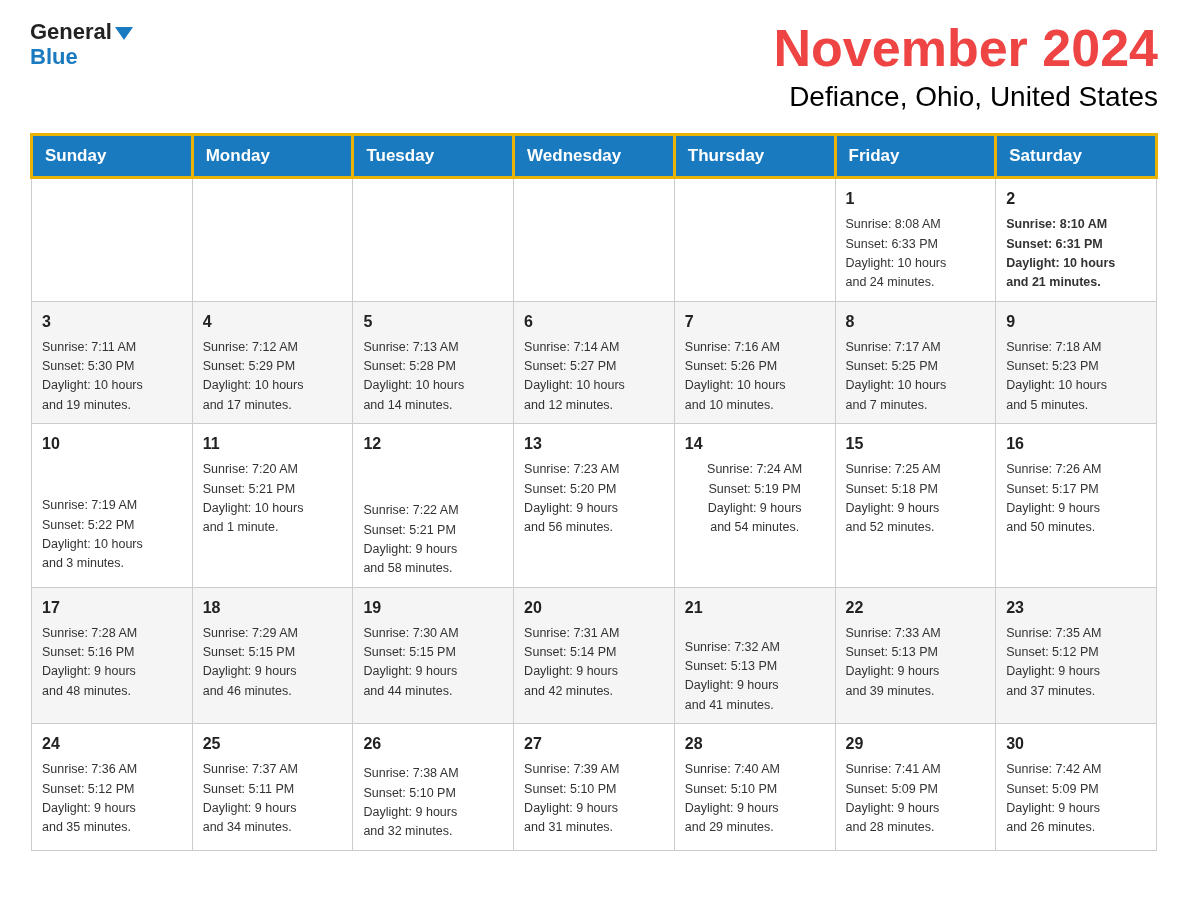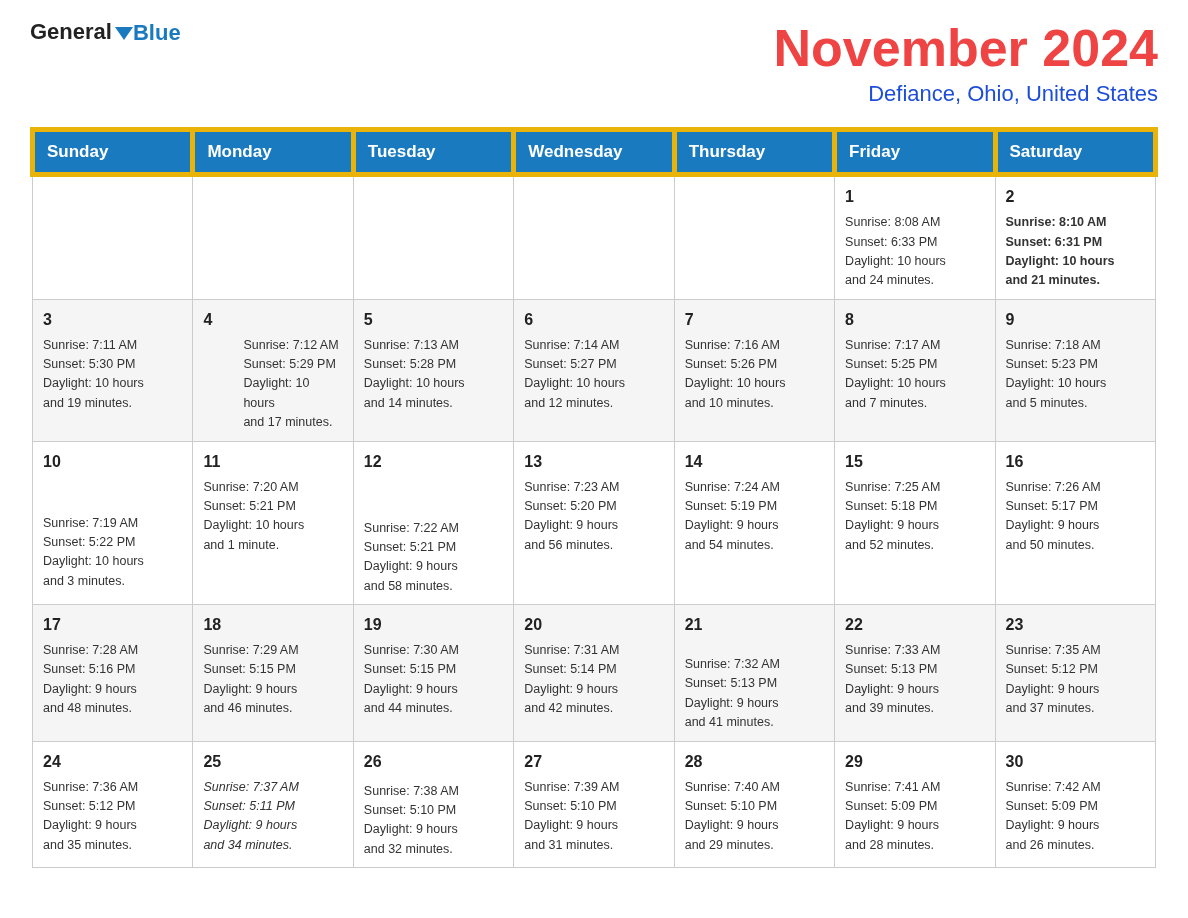--- a/index.html
+++ b/index.html
@@ -12,21 +12,21 @@
       min-height: 918px;
     }
     .header-area {
       display: flex;
       justify-content: space-between;
       align-items: flex-start;
       margin-bottom: 20px;
     }
     .logo-area {
       display: flex;
-      flex-direction: row;
+      flex-direction: column;
       align-items: flex-start;
     }
     .logo-text {
       font-size: 22px;
       font-weight: bold;
       color: #222;
       line-height: 1.1;
     }
     .logo-text span {
       color: #1a7abf;
@@ -40,37 +40,37 @@
     .title-area {
       text-align: right;
     }
     .month-title {
       font-size: 52px;
       font-weight: bold;
       color: #ef4444;
       line-height: 1.1;
     }
     .location-title {
-      font-size: 22px;
-      color: #1d4ed8;
+      font-size: 28px;
+      color: #000000;
       margin-top: 4px;
     }
     .calendar-table {
       width: 100%;
       border-collapse: collapse;
       border: 1px solid #ccc;
     }
     .calendar-table th {
       background-color: #1a7abf;
       color: #ffffff;
       font-size: 17px;
       font-weight: bold;
       padding: 10px 12px;
       text-align: left;
-      border: 5px solid #eab308;
+      border: 3px solid #eab308;
     }
     .calendar-table td {
       vertical-align: top;
       padding: 8px 10px;
       border: 1px solid #ccc;
       width: calc(100% / 7);
       min-height: 100px;
       font-size: 13px;
       line-height: 1.5;
       color: #333;
@@ -153,21 +153,21 @@
       <tr>
         <td>
           <span class="day-number">3</span>
           <div class="day-info" style="white-space: pre-line;">Sunrise: 7:11 AM
 Sunset: 5:30 PM
 Daylight: 10 hours
 and 19 minutes.</div>
         </td>
         <td>
           <span class="day-number">4</span>
-          <div class="day-info" style="white-space: pre-line; margin-left: 40px;">Sunrise: 7:12 AM
+          <div class="day-info" style="white-space: pre-line;">Sunrise: 7:12 AM
 Sunset: 5:29 PM
 Daylight: 10 hours
 and 17 minutes.</div>
         </td>
         <td>
           <span class="day-number">5</span>
           <div class="day-info" style="white-space: pre-line;">Sunrise: 7:13 AM
 Sunset: 5:28 PM
 Daylight: 10 hours
 and 14 minutes.</div>
@@ -225,21 +225,21 @@
         </td>
         <td>
           <span class="day-number">13</span>
           <div class="day-info" style="white-space: pre-line;">Sunrise: 7:23 AM
 Sunset: 5:20 PM
 Daylight: 9 hours
 and 56 minutes.</div>
         </td>
         <td>
           <span class="day-number">14</span>
-          <div class="day-info" style="white-space: pre-line;">Sunrise: 7:24 AM
+          <div class="day-info" style="white-space: pre-line; text-align: center;">Sunrise: 7:24 AM
 Sunset: 5:19 PM
 Daylight: 9 hours
 and 54 minutes.</div>
         </td>
         <td>
           <span class="day-number">15</span>
           <div class="day-info" style="white-space: pre-line;">Sunrise: 7:25 AM
 Sunset: 5:18 PM
 Daylight: 9 hours
 and 52 minutes.</div>
@@ -306,21 +306,21 @@
       <tr>
         <td>
           <span class="day-number">24</span>
           <div class="day-info" style="white-space: pre-line;">Sunrise: 7:36 AM
 Sunset: 5:12 PM
 Daylight: 9 hours
 and 35 minutes.</div>
         </td>
         <td>
           <span class="day-number">25</span>
-          <div class="day-info" style="white-space: pre-line; font-style: italic;">Sunrise: 7:37 AM
+          <div class="day-info" style="white-space: pre-line;">Sunrise: 7:37 AM
 Sunset: 5:11 PM
 Daylight: 9 hours
 and 34 minutes.</div>
         </td>
         <td>
           <span class="day-number">26</span>
           <div class="day-info" style="white-space: pre-line; margin-top: 8px;">Sunrise: 7:38 AM
 Sunset: 5:10 PM
 Daylight: 9 hours
 and 32 minutes.</div>

